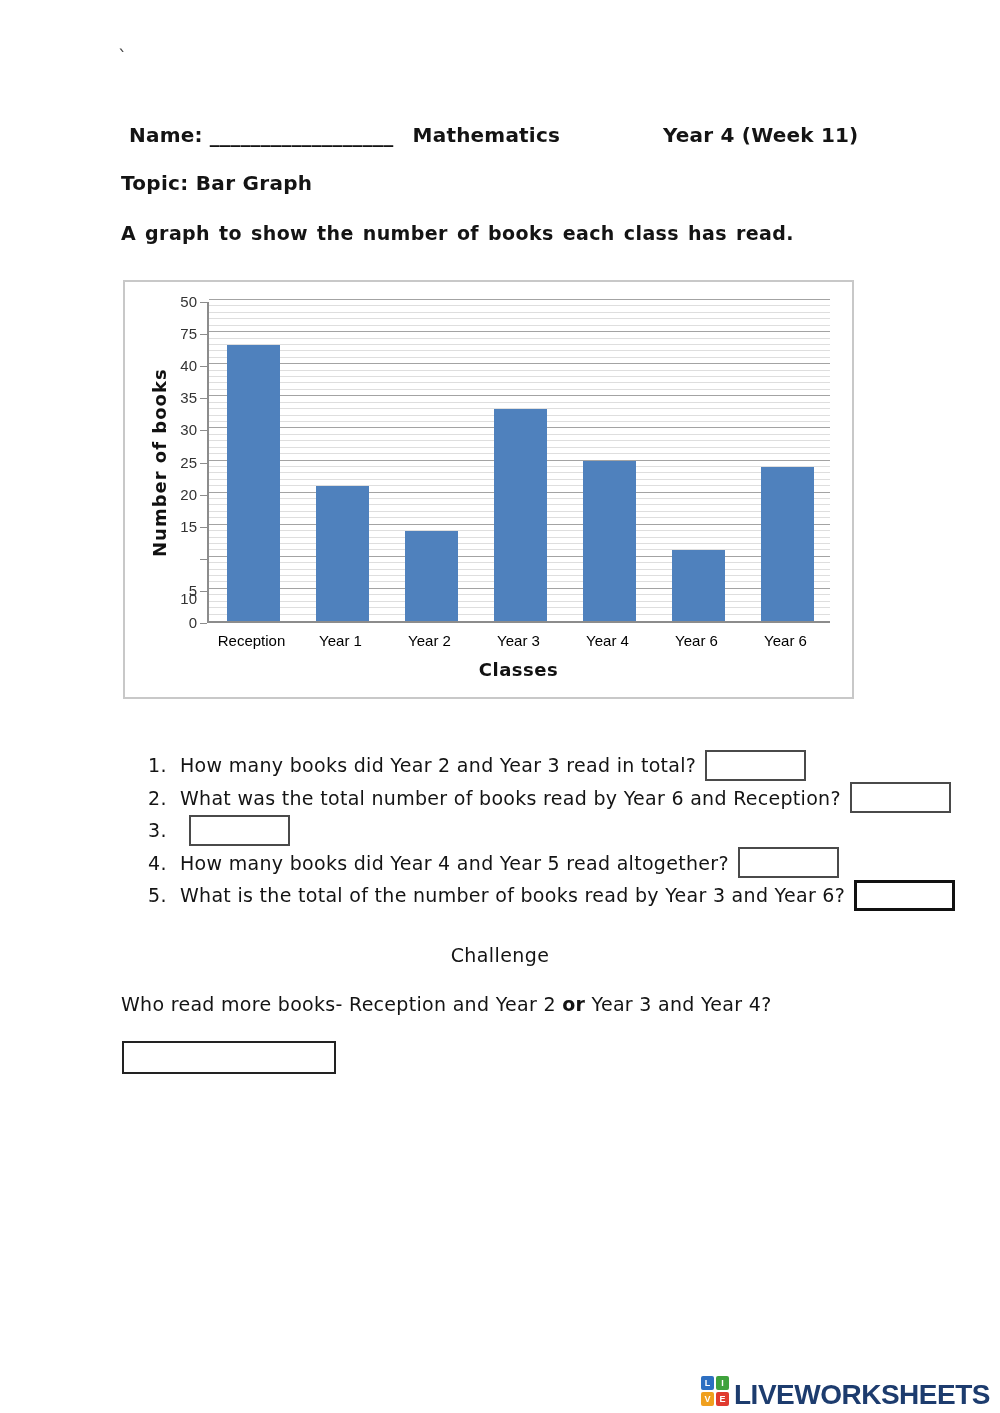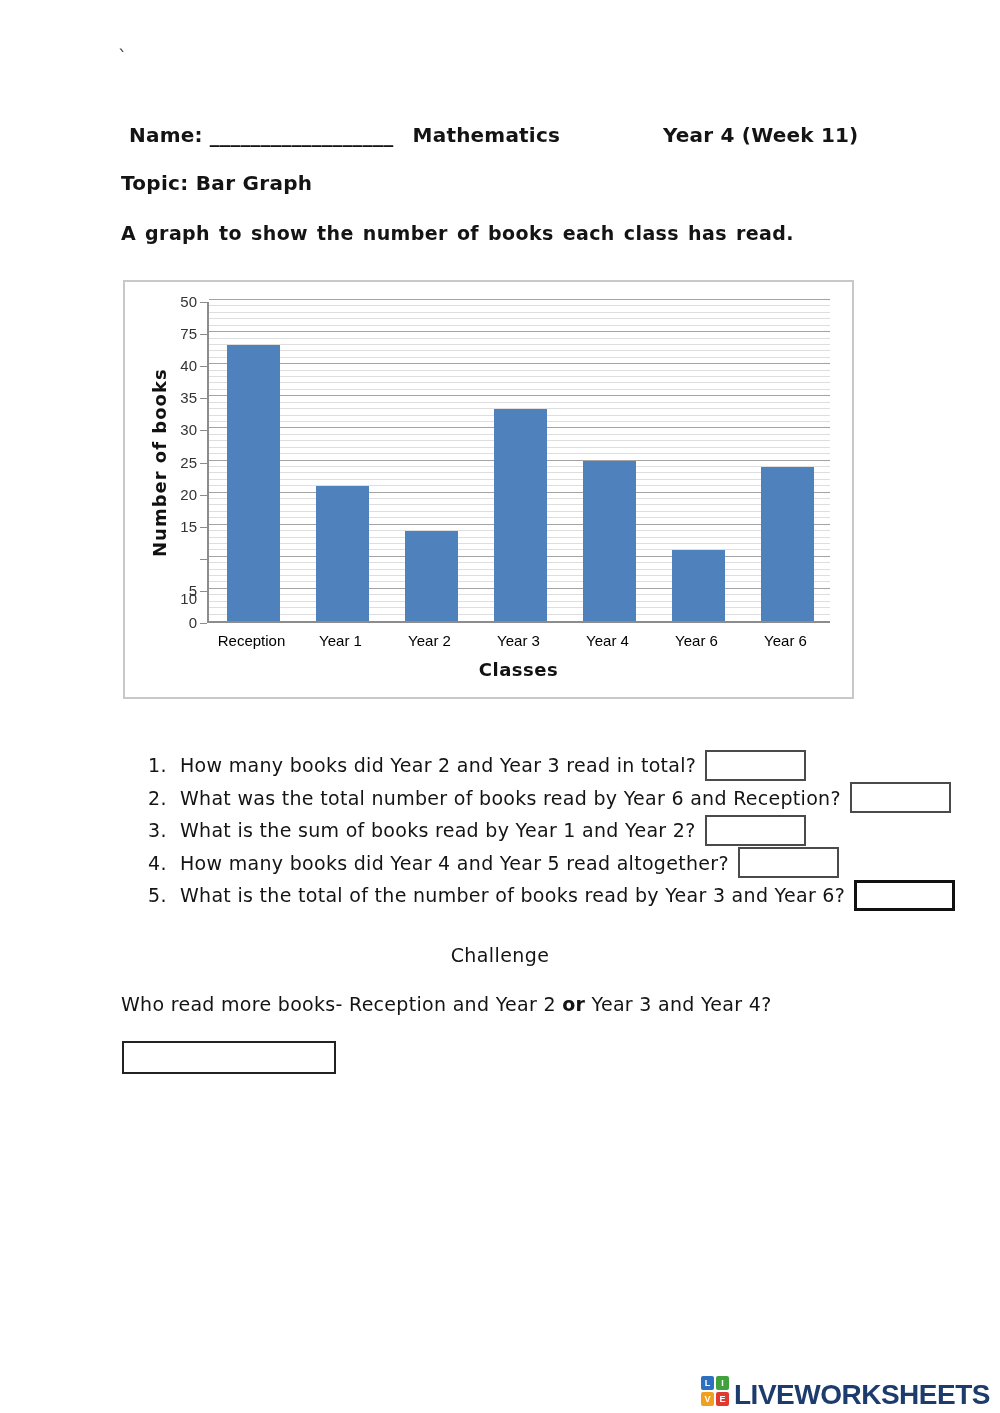--- a/index.html
+++ b/index.html
@@ -203,21 +203,20 @@
         <span class="q-text">How many books did Year 2 and Year 3 read in total?</span>
         <input type="text" class="answer-box" style="">
       </div>
       <div class="q-row">
         <span class="q-num">2.</span>
         <span class="q-text">What was the total number of books read by Year 6 and Reception?</span>
         <input type="text" class="answer-box" style="">
       </div>
       <div class="q-row">
         <span class="q-num">3.</span>
-        <span class="q-text">What is the sum of books read by Year 1 and Year 2?</span>
         <input type="text" class="answer-box" style="">
       </div>
       <div class="q-row">
         <span class="q-num">4.</span>
         <span class="q-text">How many books did Year 4 and Year 5 read altogether?</span>
         <input type="text" class="answer-box" style="">
       </div>
       <div class="q-row">
         <span class="q-num">5.</span>
         <span class="q-text">What is the total of the number of books read by Year 3 and Year 6?</span>

